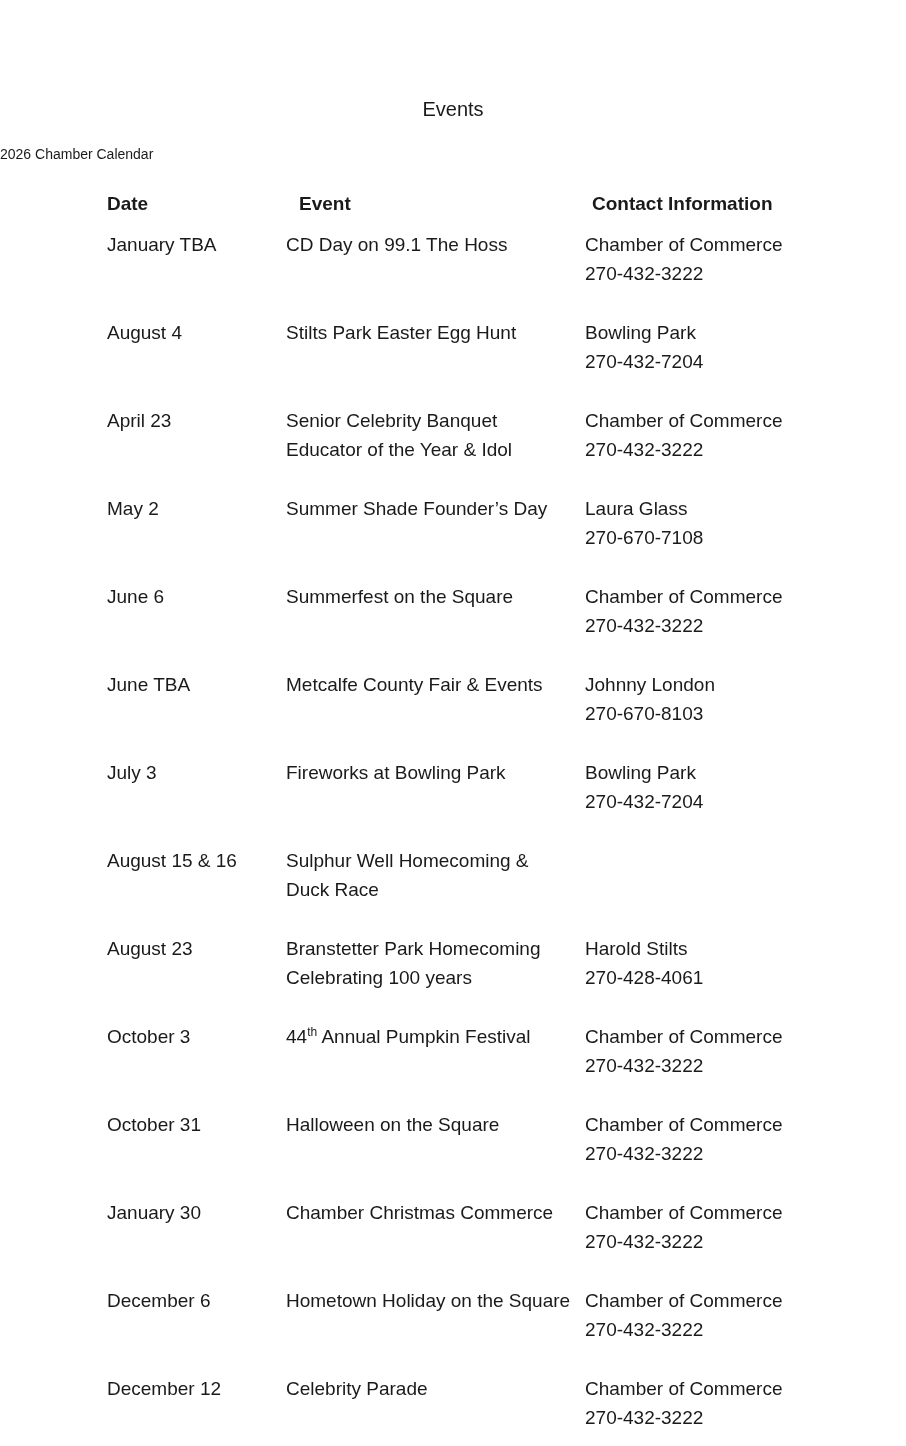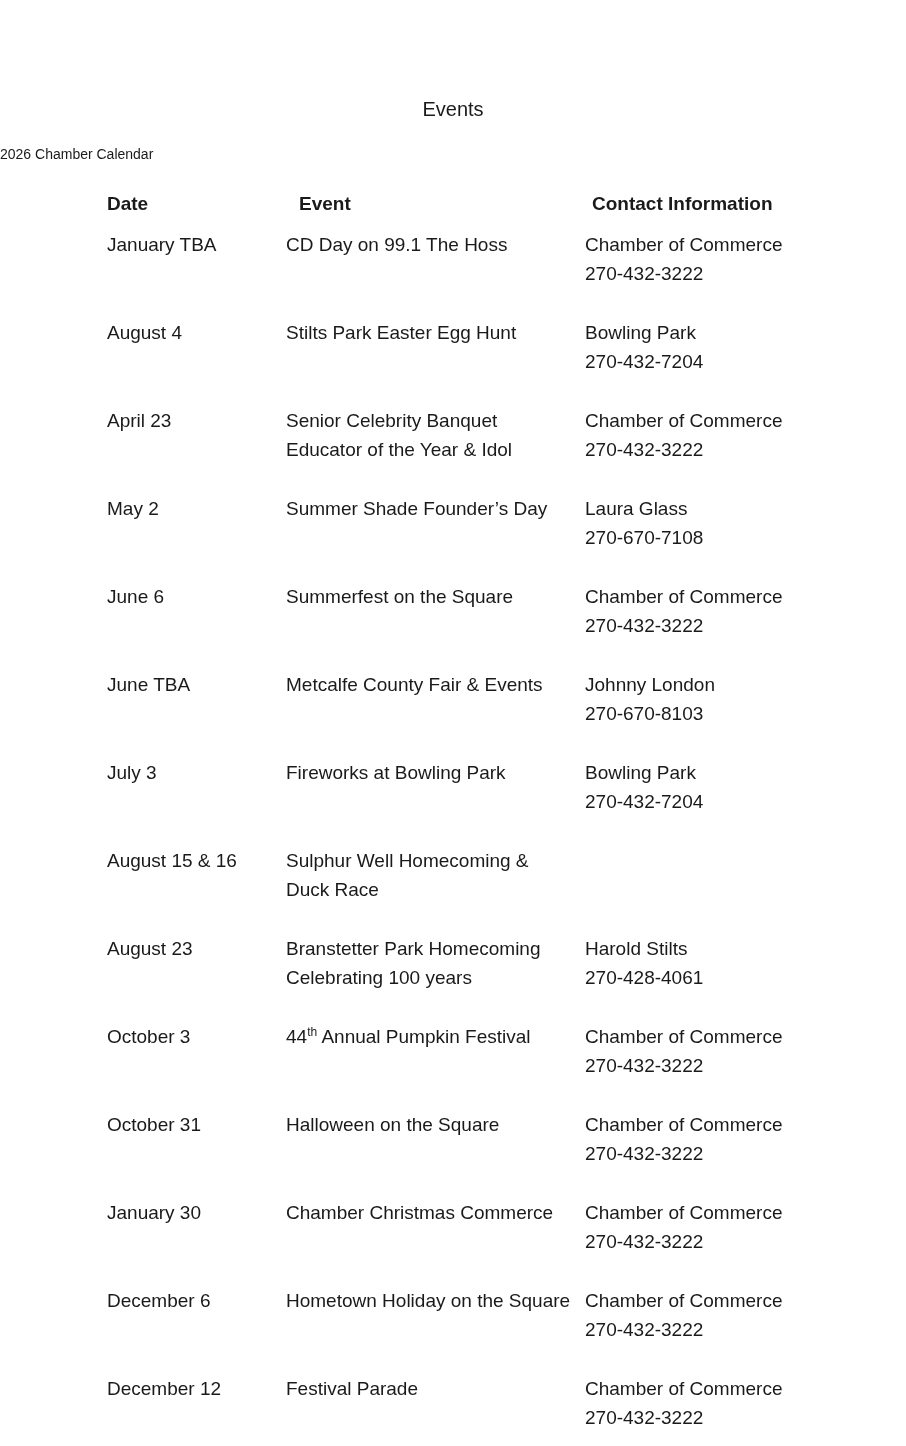--- a/index.html
+++ b/index.html
@@ -233,21 +233,21 @@
           <div class="col-contact">
             <span class="cell-line">Chamber of Commerce</span>
             <span class="cell-line">270-432-3222</span>
           </div>
         </div>
         <div class="cal-row data-row">
           <div class="col-date">
             <span class="cell-line">December 12</span>
           </div>
           <div class="col-event">
-            <span class="cell-line">Festival Parade</span>
+            <span class="cell-line">Celebrity Parade</span>
           </div>
           <div class="col-contact">
             <span class="cell-line">Chamber of Commerce</span>
             <span class="cell-line">270-432-3222</span>
           </div>
         </div>
       </div>
   </div>
 </div>
 

